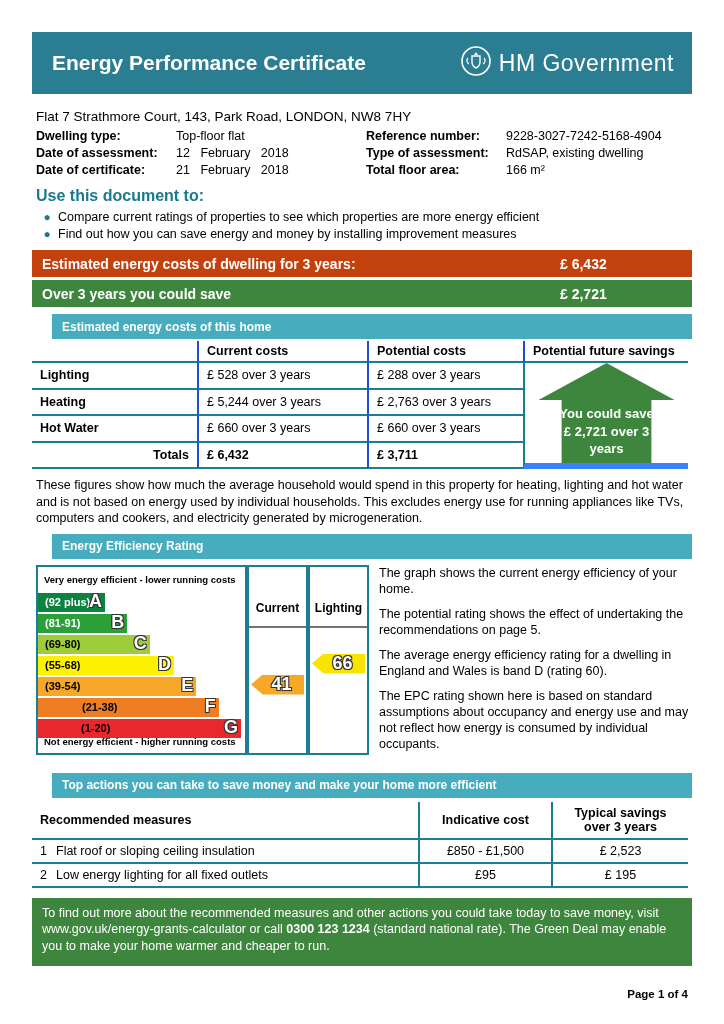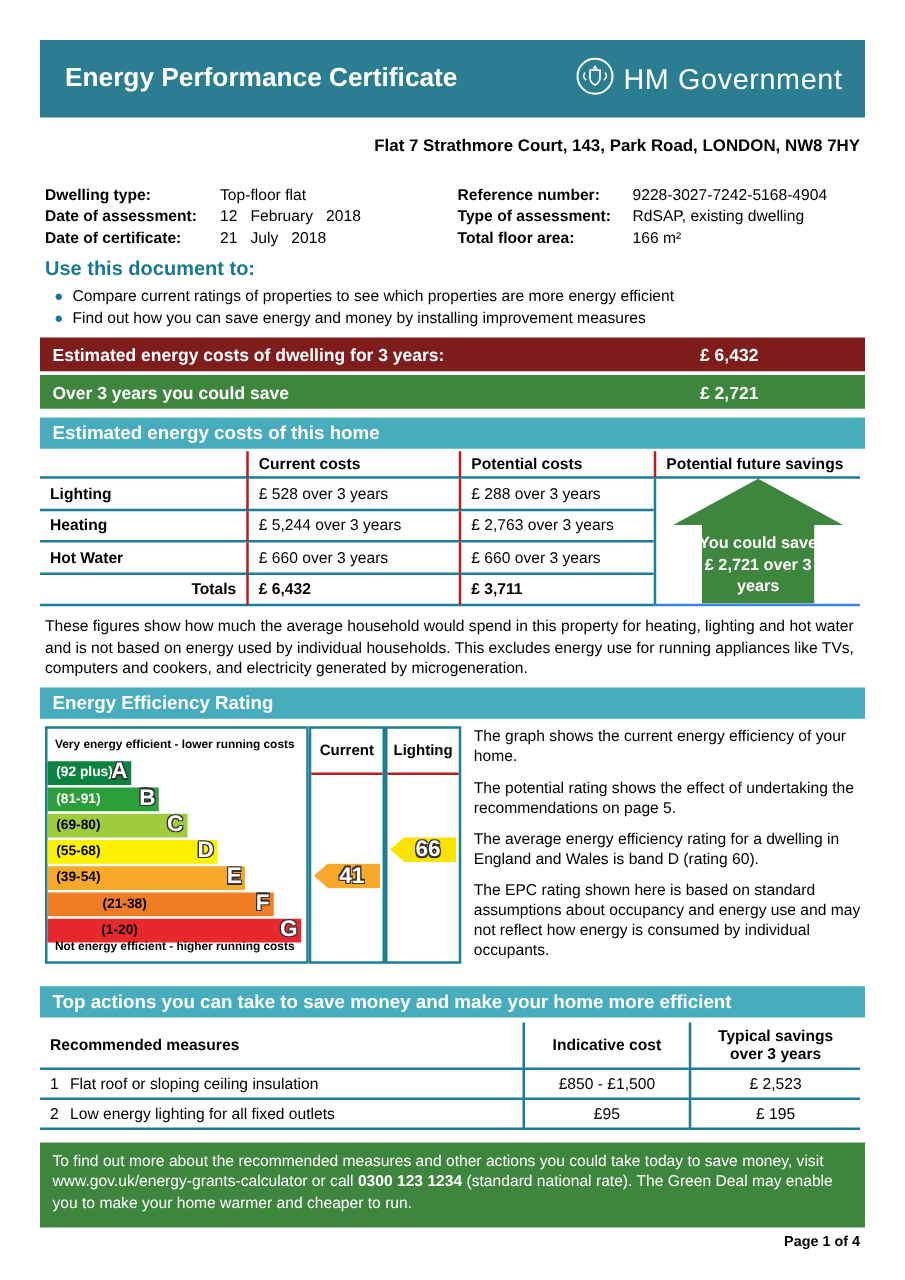--- a/index.html
+++ b/index.html
@@ -7,70 +7,70 @@
   body { font-family:"Liberation Sans", sans-serif; color:#000; }
   .page { position:relative; width:724px; height:1024px; background:#fff; padding:32px 32px 0 32px; overflow:hidden; }
 
   
   .hdr { height:62px; background:#2b7d92; display:flex; align-items:center; justify-content:space-between; padding:0 18px 0 20px; }
   .hdr-title { color:#fff; font-size:21px; font-weight:bold; }
   .gov { display:flex; align-items:center; gap:7px; }
   .gov-label { color:#fff; font-size:23px; font-weight:400; letter-spacing:.5px; }
 
   
-  .address { font-size:13.5px; font-weight:bold; margin:15px 4px 24px 4px;text-align:right; }
+  .address { font-size:13.5px; font-weight:normal; margin:15px 4px 4px 4px; }
   .details { display:flex; margin:0 4px; font-size:12.5px; line-height:17px; }
   .dcol { display:flex; flex-direction:column; }
   .dcol.left { width:330px; }
   .drow { display:flex; }
   .dlabel { font-weight:bold; width:140px; flex:none; }
   .dval.date-val { word-spacing:7px; }
 
   .use-head { color:#19798f; font-size:16px; font-weight:bold; margin:8px 4px 4px 4px; }
   .bullets { margin:0 4px; }
   .bullet { display:flex; font-size:12.5px; line-height:17px; }
   .bullet .dot { color:#19798f; font-size:12px; width:22px; text-align:center; flex:none; }
 
   
   .banner { display:flex; height:27px; margin-top:7px; }
   .banner + .banner { margin-top:3px; }
   .banner .blabel { flex:1; color:#fff; font-size:14px; font-weight:bold; display:flex; align-items:center; padding-left:10px; }
   .banner .bval { width:142px; margin-left:3px; color:#fff; font-size:14px; font-weight:bold; display:flex; align-items:center; padding-left:10px; }
 
-  .sect { height:25px; background:#47adbe; color:#fff; font-size:15px; font-weight:bold; display:flex; align-items:center; padding-left:10px; margin-top:7px; }
+  .sect { height:25px; background:#47adbe; color:#fff; font-size:12px; font-weight:bold; display:flex; align-items:center; padding-left:10px; margin-top:7px;margin-left:20px; }
 
   
   .cost-table { display:grid; grid-template-columns:165px 170px 156px 165px; margin-top:2px; font-size:12.5px; }
   .ct { padding:3px 8px; display:flex; align-items:center; min-height:22px; }
-  .ct.vline { border-left:2px solid #b91c1c; }
+  .ct.vline { border-left:2px solid #1d4ed8; }
   .ct.hline { border-bottom:2px solid #1b7e95; }
   .ct.bold { font-weight:bold; }
   .ct.right { justify-content:flex-end; }
-  .savings-cell { grid-row:2/6; grid-column:4; border-left:2px solid #1b7e95; border-bottom:2px solid #3b82f6; display:flex; align-items:center; justify-content:center; }
+  .savings-cell { grid-row:2/6; grid-column:4; border-left:2px solid #1b7e95; border-bottom:6px solid #3b82f6; display:flex; align-items:center; justify-content:center; }
   .up-arrow { width:136px; height:100px; background:#3e863e; clip-path:polygon(50% 0%,100% 37%,83% 37%,83% 100%,17% 100%,17% 37%,0% 37%); display:flex; align-items:flex-end; justify-content:center; }
   .up-arrow .txt { width:104px; color:#fff; font-size:13px; font-weight:bold; text-align:center; line-height:1.35; padding-bottom:5px; }
 
   .note { font-size:12.5px; line-height:16.5px; margin:8px 4px 0 4px; }
 
   
   .rating-row { display:flex; margin-top:6px; }
   .chart-wrap { position:relative; width:333px; height:190px; margin-left:4px; flex:none; }
   .panel { position:absolute; top:0; height:190px; border:2px solid #1b7e95; background:#fff; }
   .bands-panel { left:0; width:211px; }
   .cap { position:absolute; left:6px; font-size:9.5px; font-weight:bold; }
   .cap.top { top:7px; }
   .cap.bot { bottom:6px; }
   .bands { position:absolute; top:26px; left:0; right:4px; }
   .band { position:relative; height:19px; margin-bottom:2px; display:flex; align-items:center; }
   .band-range { font-size:11px; font-weight:bold; padding-left:7px; white-space:nowrap; }
   .band-letter { position:absolute; right:3px; top:50%; transform:translateY(-54%); color:#fff; font-size:18px; font-weight:bold;
     text-shadow:-1px -1px 0 #333,1px -1px 0 #333,-1px 1px 0 #333,1px 1px 0 #333; }
   .col-cur { left:211px; width:61px; }
   .col-pot { left:272px; width:61px; }
-  .col-head { height:37px; border-bottom:2px solid #b91c1c; display:flex; align-items:center; justify-content:center; font-size:12px; font-weight:bold; }
+  .col-head { height:37px; border-bottom:2px solid #737373; display:flex; align-items:center; justify-content:center; font-size:12px; font-weight:bold;margin-top:24px; }
   .rate-arrow { position:absolute; left:2px; right:2px; height:20px; clip-path:polygon(0 50%,22% 0,100% 0,100% 100%,22% 100%);
     display:flex; align-items:center; justify-content:center; }
   .rate-arrow span { color:#fff; font-size:18px; font-weight:bold; padding-left:8px;
     text-shadow:-1px -1px 0 #333,1px -1px 0 #333,-1px 1px 0 #333,1px 1px 0 #333; }
   .rating-notes { margin-left:10px; width:316px; }
   .rating-notes p { font-size:12.5px; line-height:16px; margin-bottom:9px; }
 
   
   .actions-table { display:grid; grid-template-columns:386px 133px 137px; margin-top:4px; font-size:12.5px; }
   .at { padding:4px 8px; display:flex; align-items:center; min-height:24px; }
@@ -112,21 +112,21 @@
       <div class="drow">
         <span class="dlabel">Dwelling type:</span>
         <span class="dval">Top-floor flat</span>
       </div>
       <div class="drow">
         <span class="dlabel">Date of assessment:</span>
         <span class="dval date-val">12 February 2018</span>
       </div>
       <div class="drow">
         <span class="dlabel">Date of certificate:</span>
-        <span class="dval date-val">21 July 2018</span>
+        <span class="dval date-val">21 February 2018</span>
       </div>
     </div>
     <div class="dcol">
       <div class="drow">
         <span class="dlabel">Reference number:</span>
         <span class="dval">9228-3027-7242-5168-4904</span>
       </div>
       <div class="drow">
         <span class="dlabel">Type of assessment:</span>
         <span class="dval">RdSAP, existing dwelling</span>
@@ -143,21 +143,21 @@
     <div class="bullet">
       <span class="dot">●</span>
       <span>Compare current ratings of properties to see which properties are more energy efficient</span>
     </div>
     <div class="bullet">
       <span class="dot">●</span>
       <span>Find out how you can save energy and money by installing improvement measures</span>
     </div>
   </div>
 
-  <div class="banner" style="background: #7f1d1d;">
+  <div class="banner" style="background: #c2410c;">
     <div class="blabel">Estimated energy costs of dwelling for 3 years:</div>
     <div class="bval">£ 6,432</div>
   </div>
   <div class="banner" style="background: rgb(62, 134, 62);">
     <div class="blabel">Over 3 years you could save</div>
     <div class="bval">£ 2,721</div>
   </div>
 
   <div class="sect">Estimated energy costs of this home</div>
 

